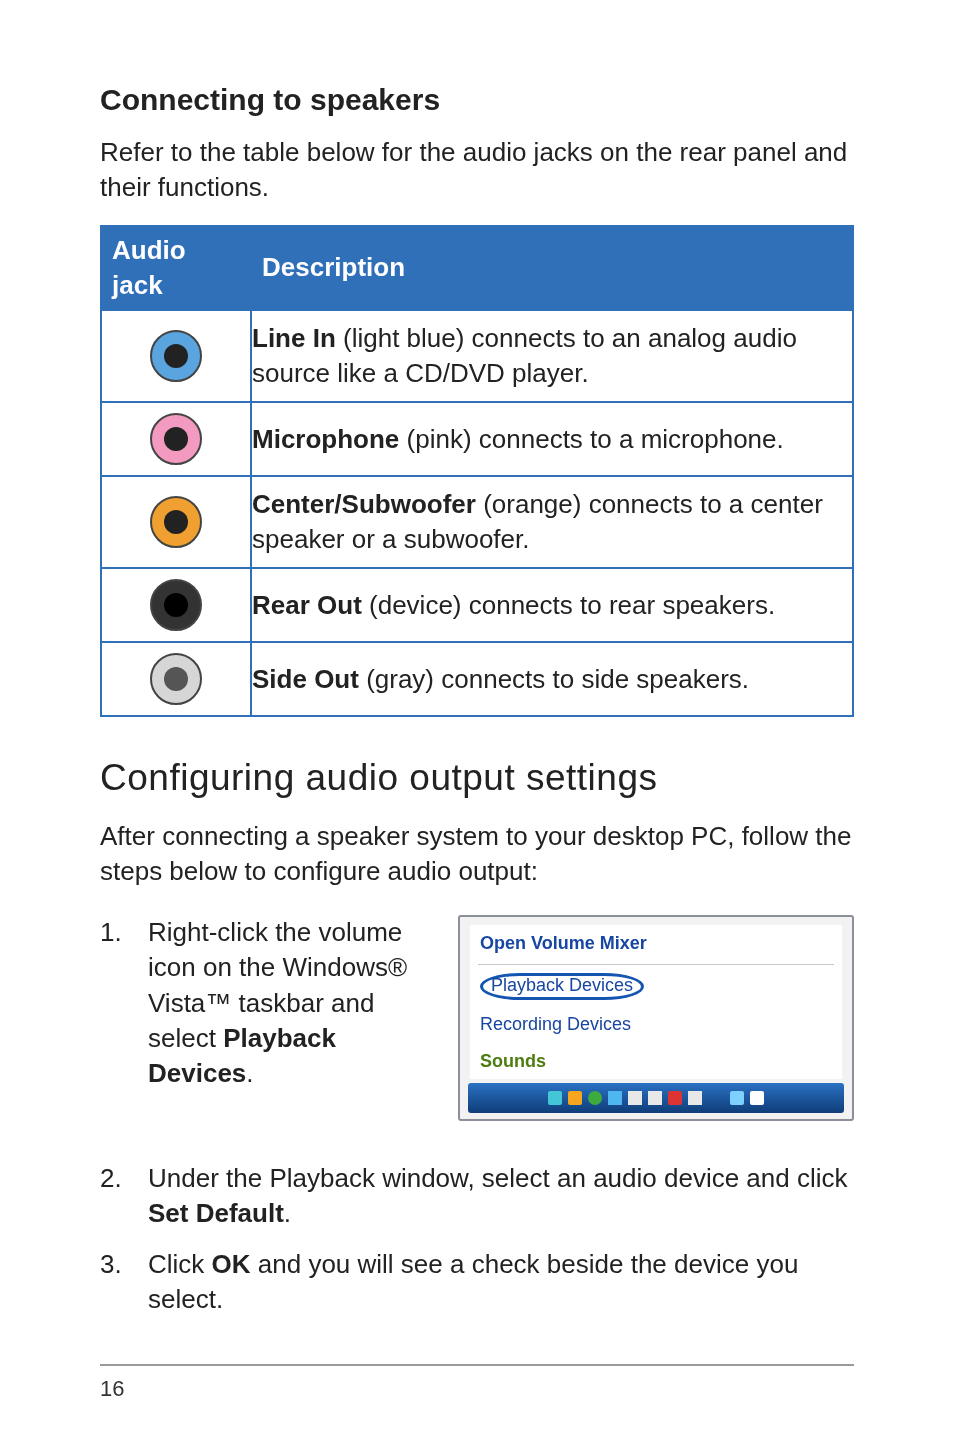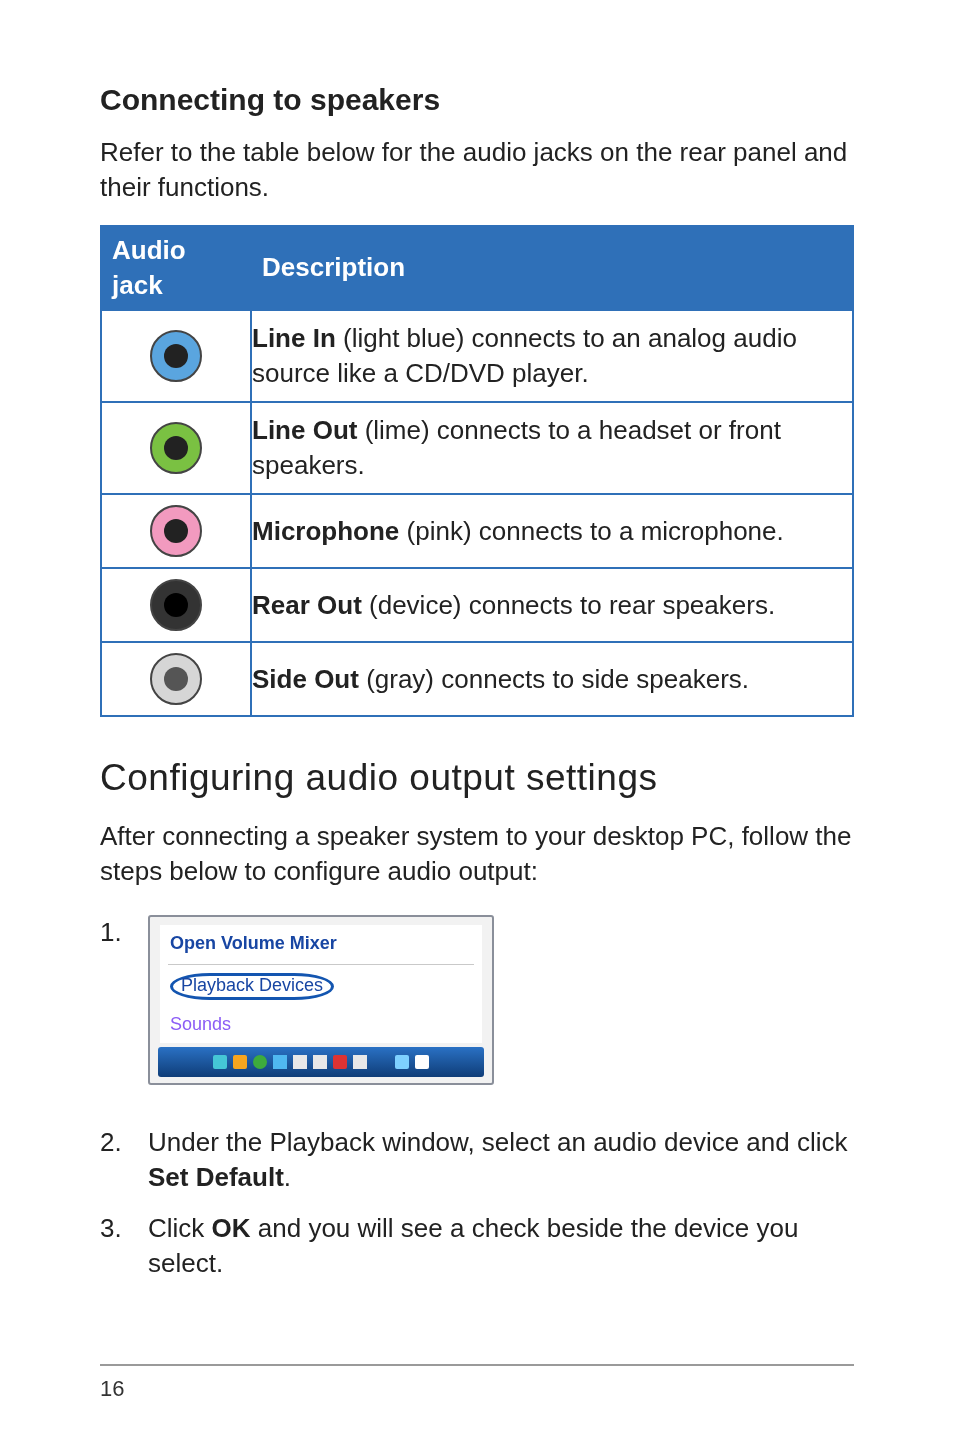--- a/index.html
+++ b/index.html
@@ -59,40 +59,40 @@
     font-size: 37px;
     letter-spacing: 0.5px;
     margin-bottom: 16px;
   }
   p.after { margin-bottom: 26px; }
   .steps-row { display: flex; gap: 24px; align-items: flex-start; margin-bottom: 40px; }
   ol.steps { list-style: none; }
   ol.steps li { display: flex; gap: 24px; margin-bottom: 16px; }
   ol.steps .num { min-width: 24px; }
   .menu-shot {
-    width: 346px;
+    width: 396px;
     border: 2px solid #8a8f9a;
     background: #f2f2f2;
     border-radius: 3px;
     flex-shrink: 0;
   }
   .menu-inner {
     background: #fff;
     margin: 8px 10px 0 10px;
   }
   .menu-item {
     padding: 6px 10px;
     font-family: "Segoe UI", Tahoma, sans-serif;
     font-size: 18px;
     color: #1846a3;
     font-weight: 700;
   }
   .menu-sep { height: 1px; background: #c9c9c9; margin: 2px 8px; }
   .menu-item.normal { font-weight: 400; color: #1846a3; }
-  .menu-item.gray { color: #8b5cf6; font-weight: 400; }
+  .menu-item.gray { color: #4d7c0f; font-weight: 700; }
   .highlight-ring {
     display: inline-block;
     border: 3px solid #1355b0;
     border-radius: 50% / 100%;
     padding: 0px 8px 2px 8px;
     line-height: 1.1;
   }
   .tray {
     height: 30px;
     background: linear-gradient(#2a71c4,#0f3d78);
@@ -145,36 +145,36 @@
         <span class="jack-outer jack-lb">
             <span class="jack-inner"></span>
           </span>
       </td>
       <td>
         <b>Line In</b><span> (light blue) connects to an analog audio source like a CD/DVD player.</span>
       </td>
     </tr>
     <tr>
       <td class="icon-cell">
-        <span class="jack-outer jack-lime">
-            <span class="jack-inner"></span>
-          </span>
-      </td>
-      <td>
-        <b>Line Out</b><span> (lime) connects to a headset or front speakers.</span>
-      </td>
-    </tr>
-    <tr>
-      <td class="icon-cell">
         <span class="jack-outer jack-pink">
             <span class="jack-inner"></span>
           </span>
       </td>
       <td>
         <b>Microphone</b><span> (pink) connects to a microphone.</span>
+      </td>
+    </tr>
+    <tr>
+      <td class="icon-cell">
+        <span class="jack-outer jack-orange">
+            <span class="jack-inner"></span>
+          </span>
+      </td>
+      <td>
+        <b>Center/Subwoofer</b><span> (orange) connects to a center speaker or a subwoofer.</span>
       </td>
     </tr>
     <tr>
       <td class="icon-cell">
         <span class="jack-outer jack-black">
             <span class="jack-inner"></span>
           </span>
       </td>
       <td>
         <b>Rear Out</b><span> (device) connects to rear speakers.</span>
@@ -193,30 +193,34 @@
   </tbody>
 </table>
 
 <h1 class="section">Configuring audio output settings</h1>
 <p class="after">After connecting a speaker system to your desktop PC, follow the steps below to configure audio output:</p>
 
 <div class="steps-row">
   <ol class="steps">
     <li>
       <span class="num">1.</span>
+      <span>
+        <span>Right-click the volume icon on the Windows® Vista™ taskbar and select </span><b>Playback Devices</b><span>.</span>
+      </span>
     </li>
   </ol>
 
   <div class="menu-shot">
     <div class="menu-inner">
       <div class="menu-item">Open Volume Mixer</div>
       <div class="menu-sep"></div>
       <div class="menu-item normal">
         <span class="highlight-ring">Playback Devices</span>
       </div>
+      <div class="menu-item normal">Recording Devices</div>
       <div class="menu-item gray">Sounds</div>
     </div>
     <div class="tray">
       <span class="tr-cyn"></span>
       <span class="tr-yel"></span>
       <span class="tr-grn"></span>
       <span class="tr-blu"></span>
       <span class="tr-wht"></span>
       <span class="tr-wht"></span>
       <span class="tr-red"></span>

